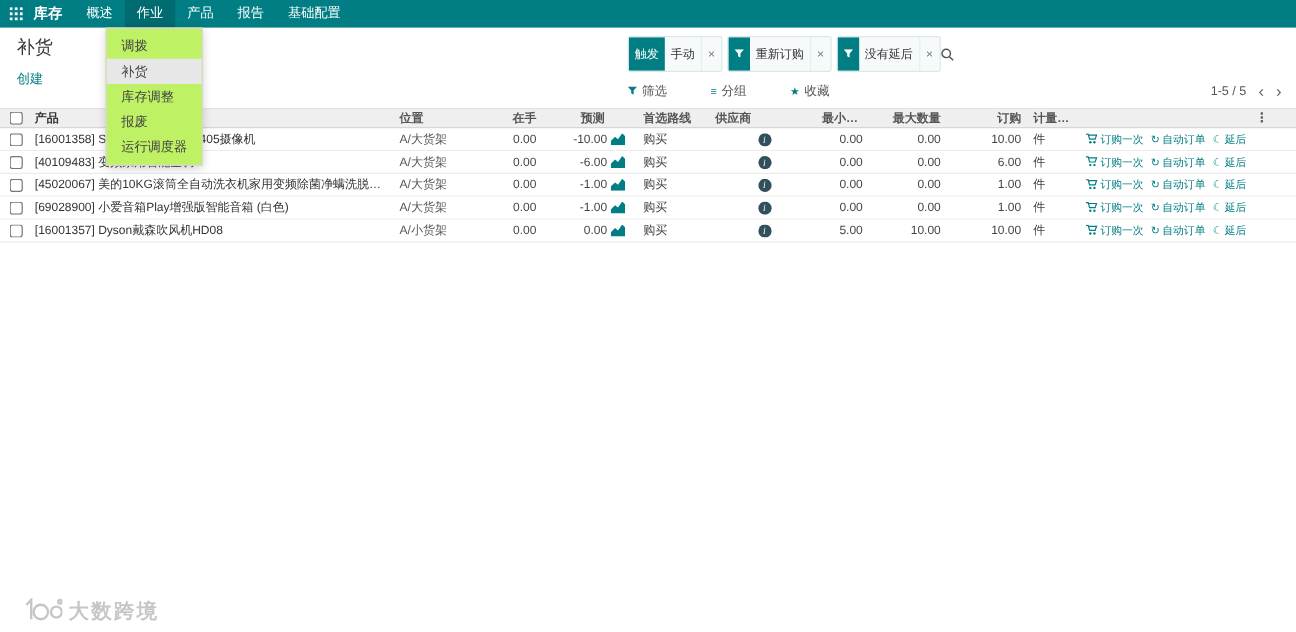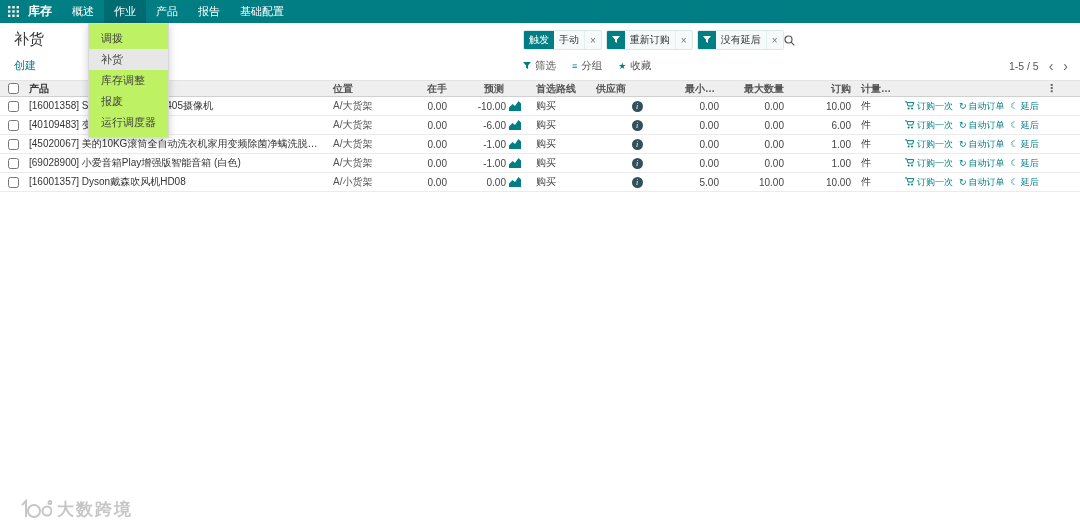--- a/index.html
+++ b/index.html
@@ -26,28 +26,28 @@
   .dropdown { position:absolute; top:23px; left:88px; background:#bef264; border:1px solid #d8d8d8; box-shadow:0 2px 8px rgba(0,0,0,.2); padding:4px 0; z-index:50; min-width:80px; }
   .dd-item { padding:3px 12px; font-size:11px; color:#444; white-space:nowrap; cursor:pointer; }
   .dd-item.active { background:#e7e7e7; }
   
   .control-panel { display:flex; justify-content:space-between; padding:7px 12px 0 14px; }
   .page-title { font-size:15px; color:#333; }
   .create-btn { color:#017e84; font-size:11px; margin-top:9px; display:inline-block; cursor:pointer; }
   .cp-right { width:545px; }
   .search-row { display:flex; align-items:center; }
   .facets { display:flex; gap:4px; }
-  .facet { display:inline-flex; align-items:stretch; border:1px solid #d9e9e9; border-radius:2px; background:#f6fafa; font-size:10px; height:20px; overflow:hidden; }
+  .facet { display:inline-flex; align-items:stretch; border:1px solid #d9e9e9; border-radius:2px; background:#f6fafa; font-size:10px; height:30px; overflow:hidden; }
   .facet-cat { background:#017e84; color:#fff; display:flex; align-items:center; padding:0 5px; }
   .facet-val { display:flex; align-items:center; padding:0 5px; color:#333; white-space:nowrap; }
   .facet-x { display:flex; align-items:center; padding:0 5px; color:#777; cursor:pointer; border-left:1px solid #e4efef; }
   .search-input { flex:1; border:none; outline:none; font-size:11px; color:#555; background:transparent; padding:0 6px; min-width:50px; }
   .search-input::placeholder { color:#9a9a9a; }
   .mag { display:flex; align-items:center; cursor:pointer; }
-  .btns-row { display:flex; align-items:center; margin-top:9px; font-size:10.5px; color:#555; }
+  .btns-row { display:flex; align-items:center; margin-top:9px; font-size:10.5px; color:#555;gap:20px; }
   .sv-btn { display:flex; align-items:center; gap:4px; margin-right:16px; cursor:pointer; white-space:nowrap; }
   .sv-ico { color:#017e84; font-size:9px; display:flex; align-items:center; }
   .pager { margin-left:auto; display:flex; align-items:center; gap:10px; color:#555; font-size:10.5px; }
   .pg-arrow { font-size:14px; color:#666; cursor:pointer; line-height:10px; }
   
   .table { margin-top:7px; width:1080px; font-size:10px; }
   .thead { display:flex; align-items:center; background:#efefef; border-top:1px solid #e3e3e3; border-bottom:1px solid #d0d0d0; height:17px; font-weight:bold; color:#555; }
   .trow { display:flex; align-items:center; height:19px; border-bottom:1px solid #ebebeb; background:#fff; }
   .cell { padding:0 3px; overflow:hidden; white-space:nowrap; text-overflow:ellipsis; }
   .c-check { width:26px; display:flex; justify-content:center; align-items:center; }

